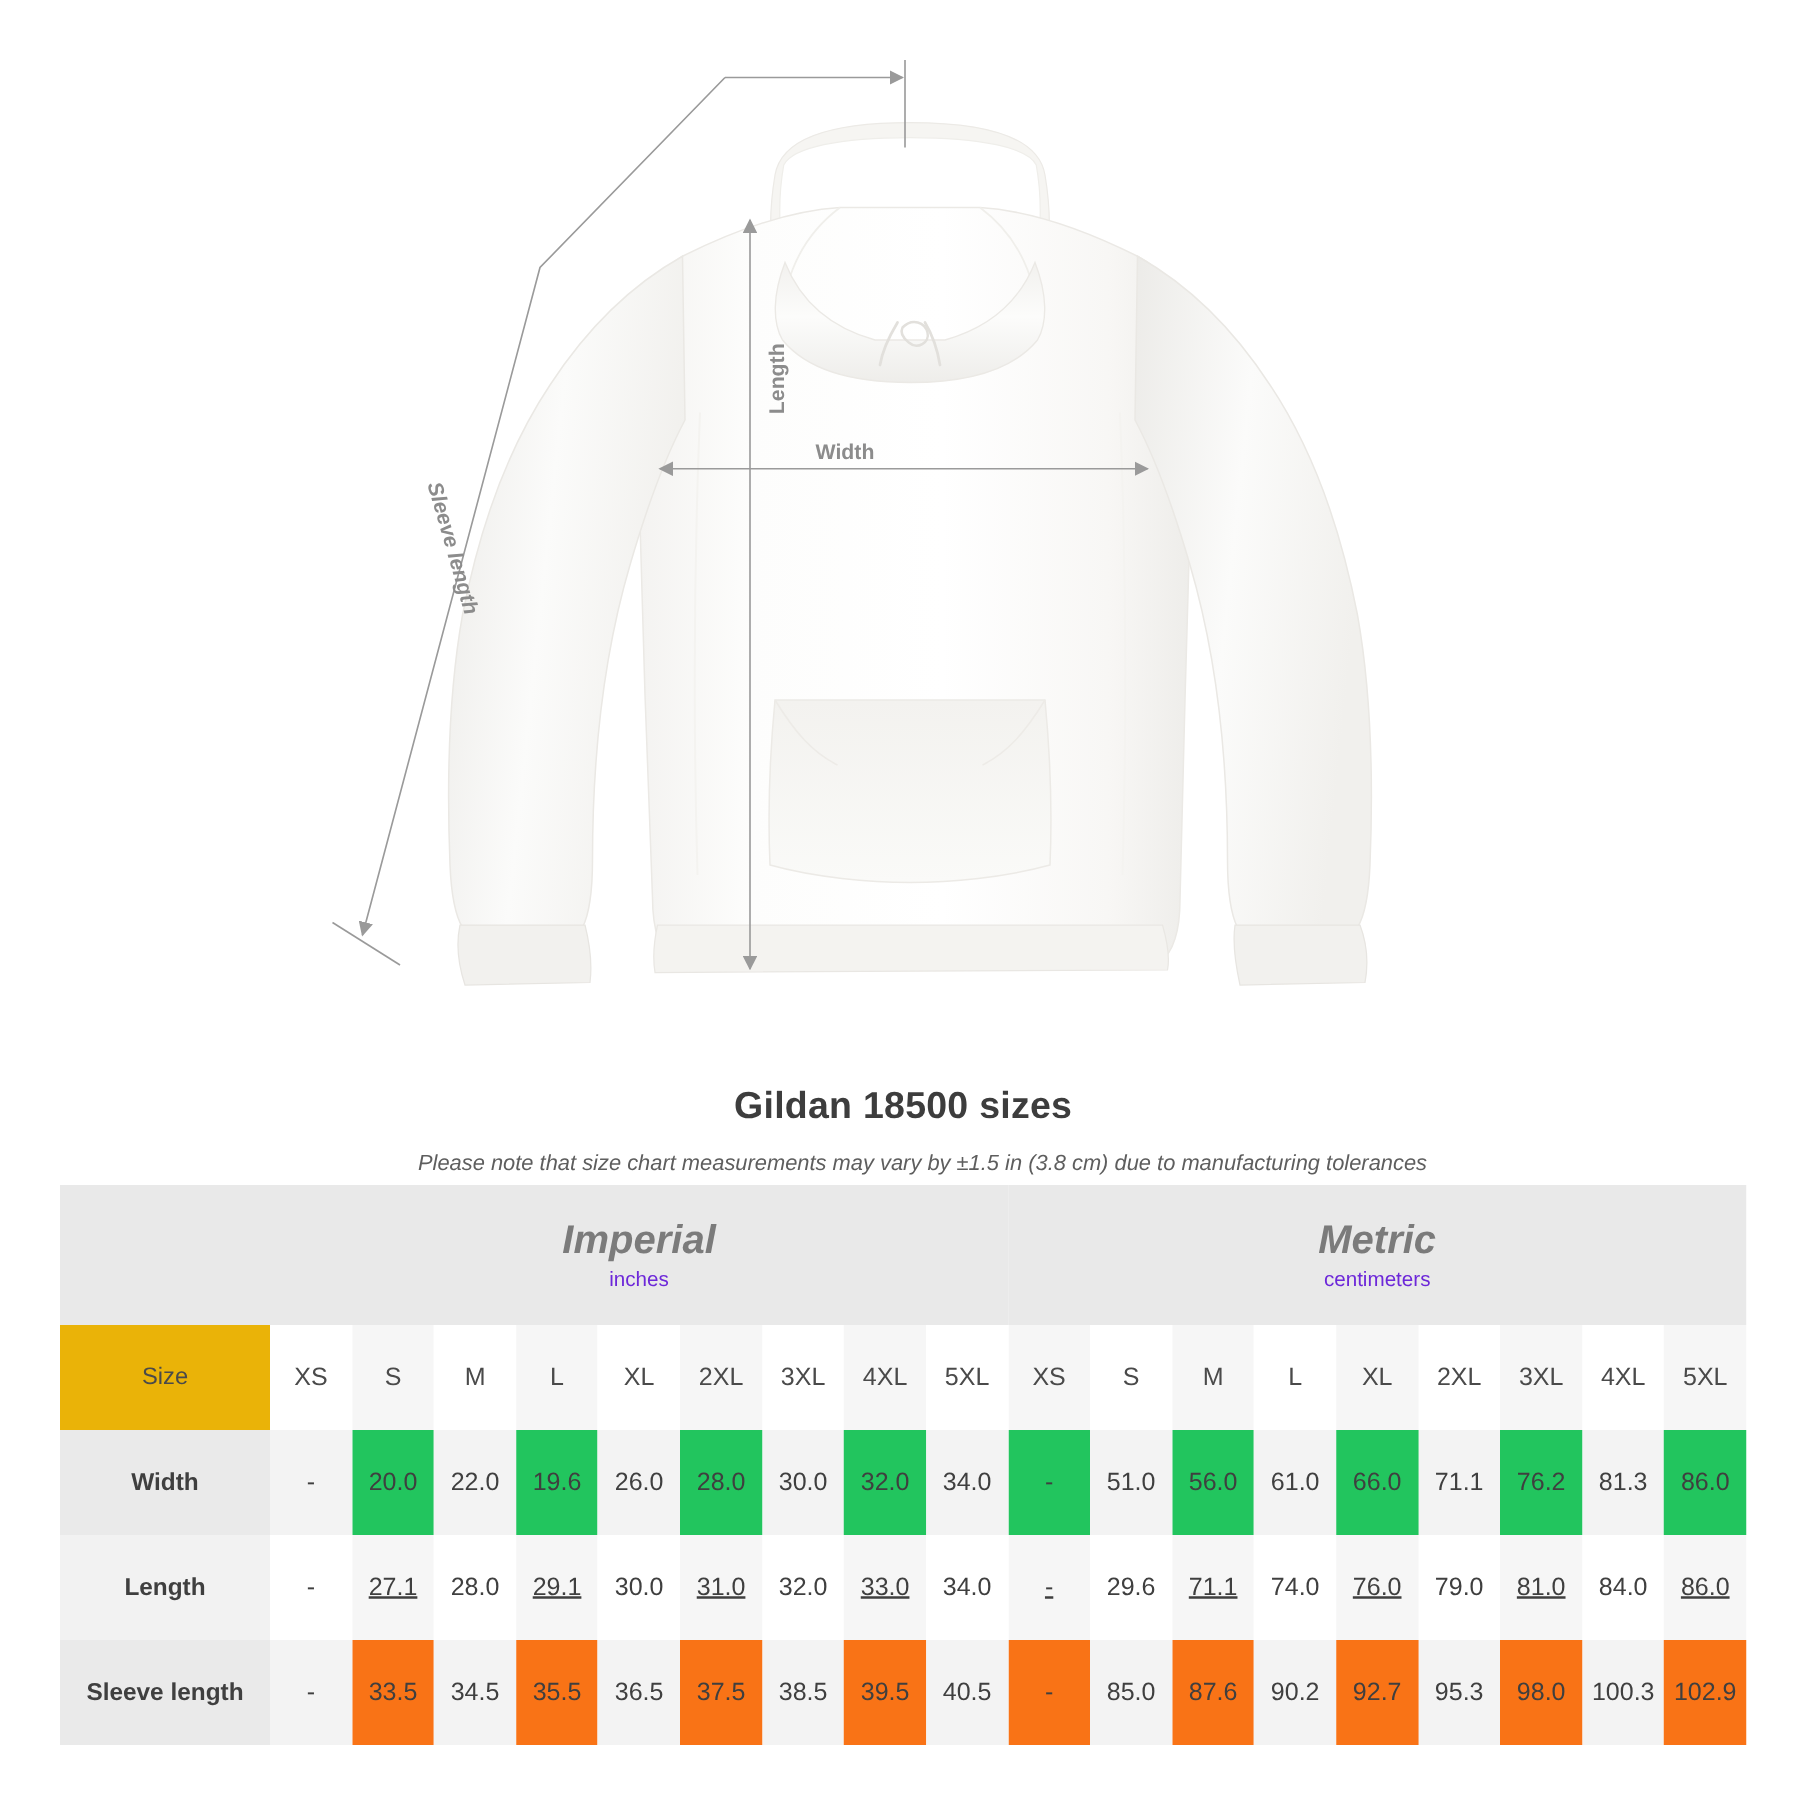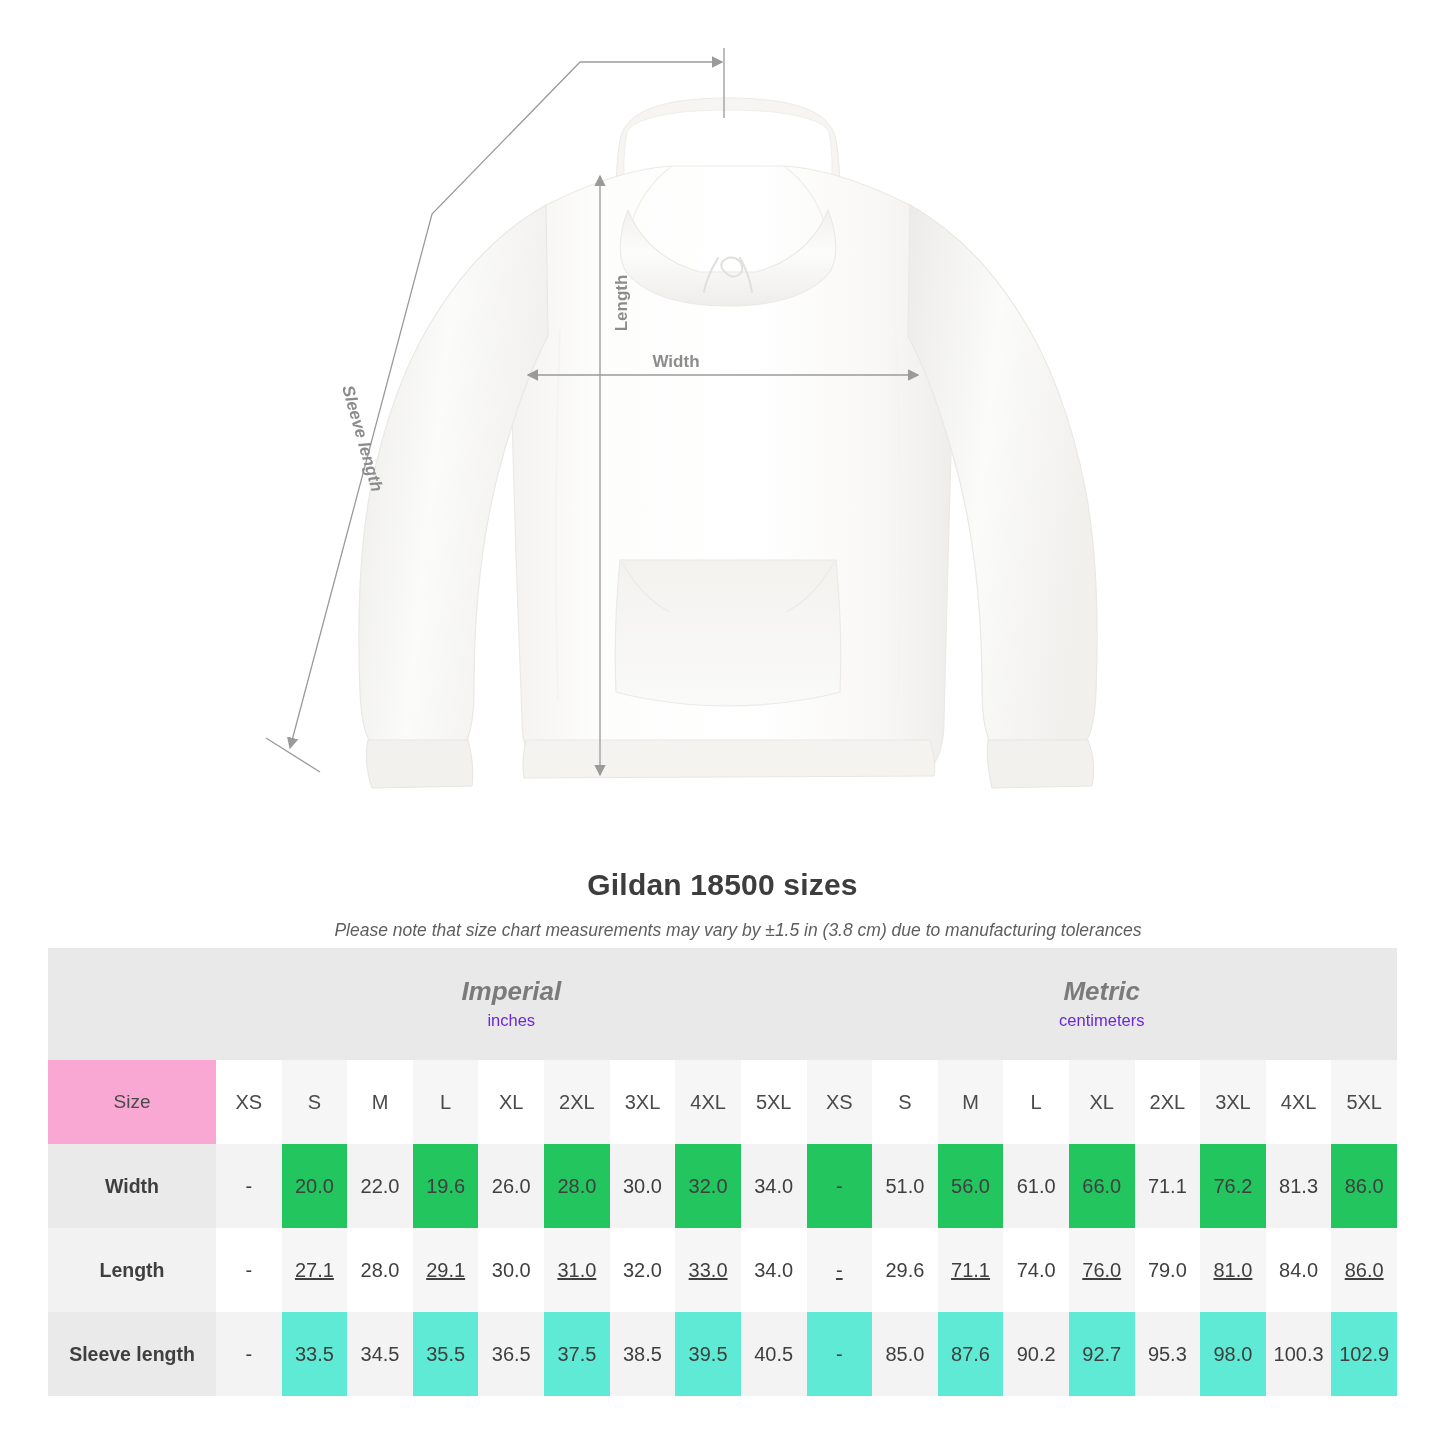--- a/index.html
+++ b/index.html
@@ -70,21 +70,21 @@
     font-weight: normal;
   }
 
   
   .unit-row td {
     background: #e9e9e9;
     height: 112px;
     padding: 0;
   }
   .unit-name {
-    font-size: 26px;
+    font-size: 32px;
     font-style: italic;
     font-weight: bold;
     color: #7b7b7b;
     line-height: 1.25;
   }
   .unit-sub {
     font-size: 16.5px;
     color: #6d28d9;
     line-height: 1.6;
   }
@@ -92,21 +92,21 @@
   
   .head-row td {
     height: 84px;
     font-size: 20px;
     font-weight: bold;
     color: #4a4a4a;
     background: #ffffff;
   }
   .head-row td.label-cell {
     font-size: 19px;
-    background: #f9a8d4;
+    background: #eab308;
   }
   .head-row td.alt { background: #f6f6f6; }
 
   
   .data-row td {
     height: 84px;
     font-size: 20px;
     color: #3f3f3f;
   }
   .data-row td.label-cell {
@@ -118,21 +118,21 @@
   .row-shade-b td { background: #f3f3f3; }
   .row-shade-b td.label-cell { background: #eaeaea; }
   .row-shade-b td.alt { background: #22c55e; }
 
   .row-shade-c td { background: #ffffff; }
   .row-shade-c td.label-cell { background: #f2f2f2; }
   .row-shade-c td.alt { background: #f6f6f6; text-decoration: underline; }
 
   .row-shade-d td { background: #f3f3f3; }
   .row-shade-d td.label-cell { background: #eaeaea; }
-  .row-shade-d td.alt { background: #5eead4; }
+  .row-shade-d td.alt { background: #f97316; }
 
   
   .dim-label {
     fill: #8c8c8c;
     font-family: "Liberation Sans", sans-serif;
     font-size: 17px;
     font-weight: bold;
   }
   .dim-label-italic {
     fill: #8c8c8c;

